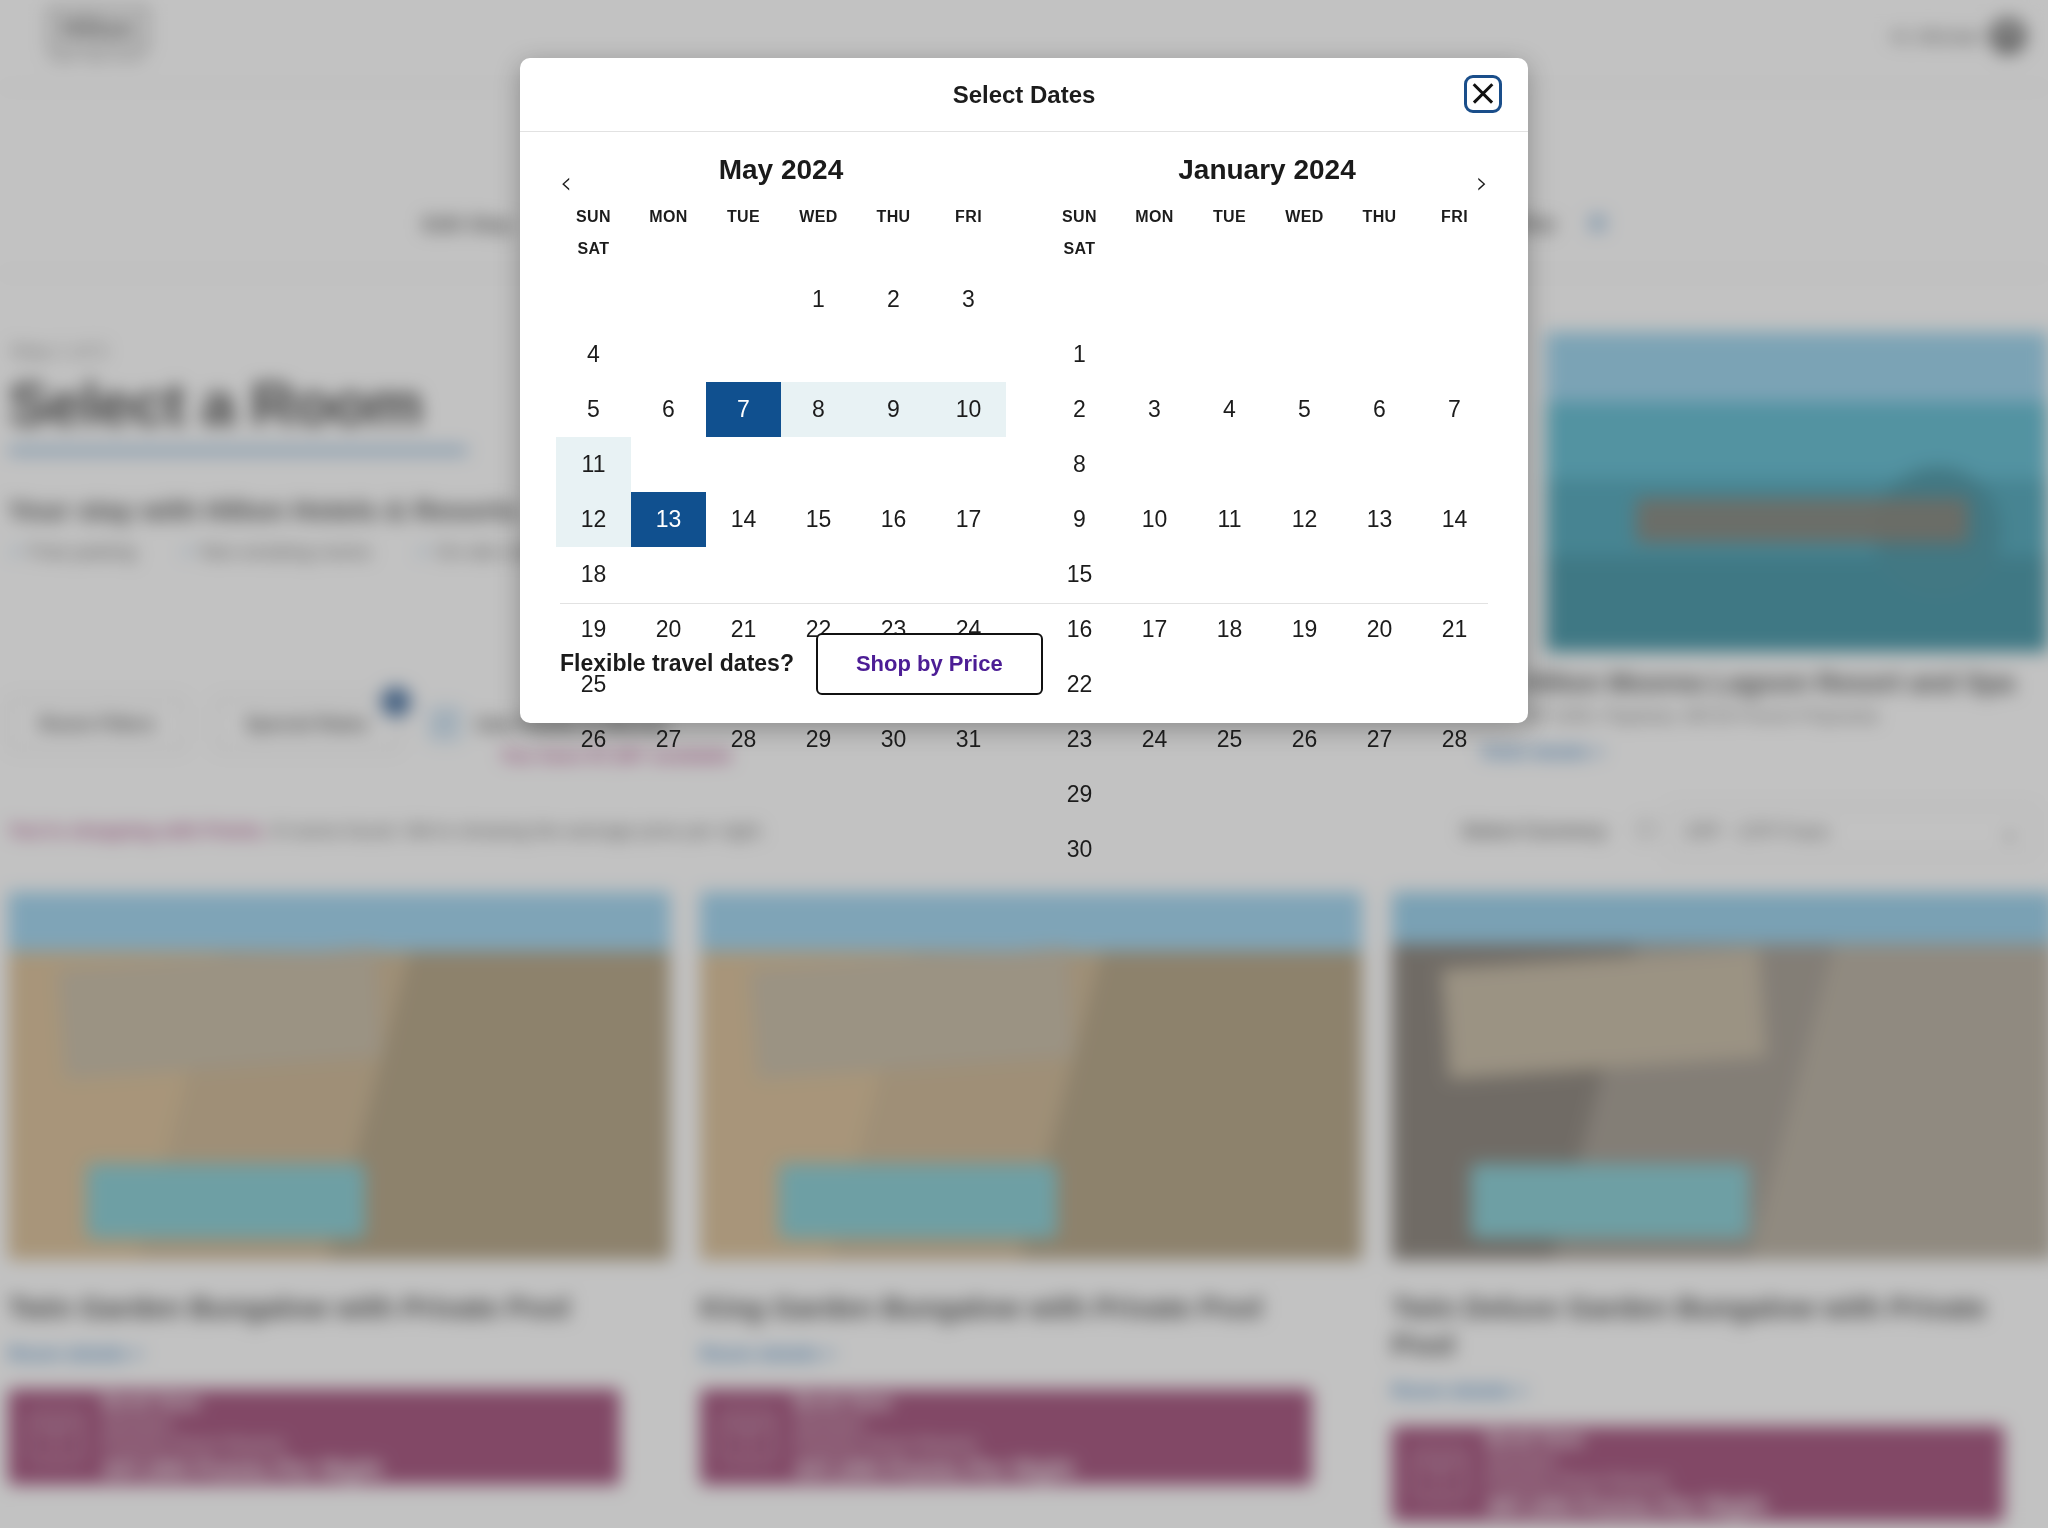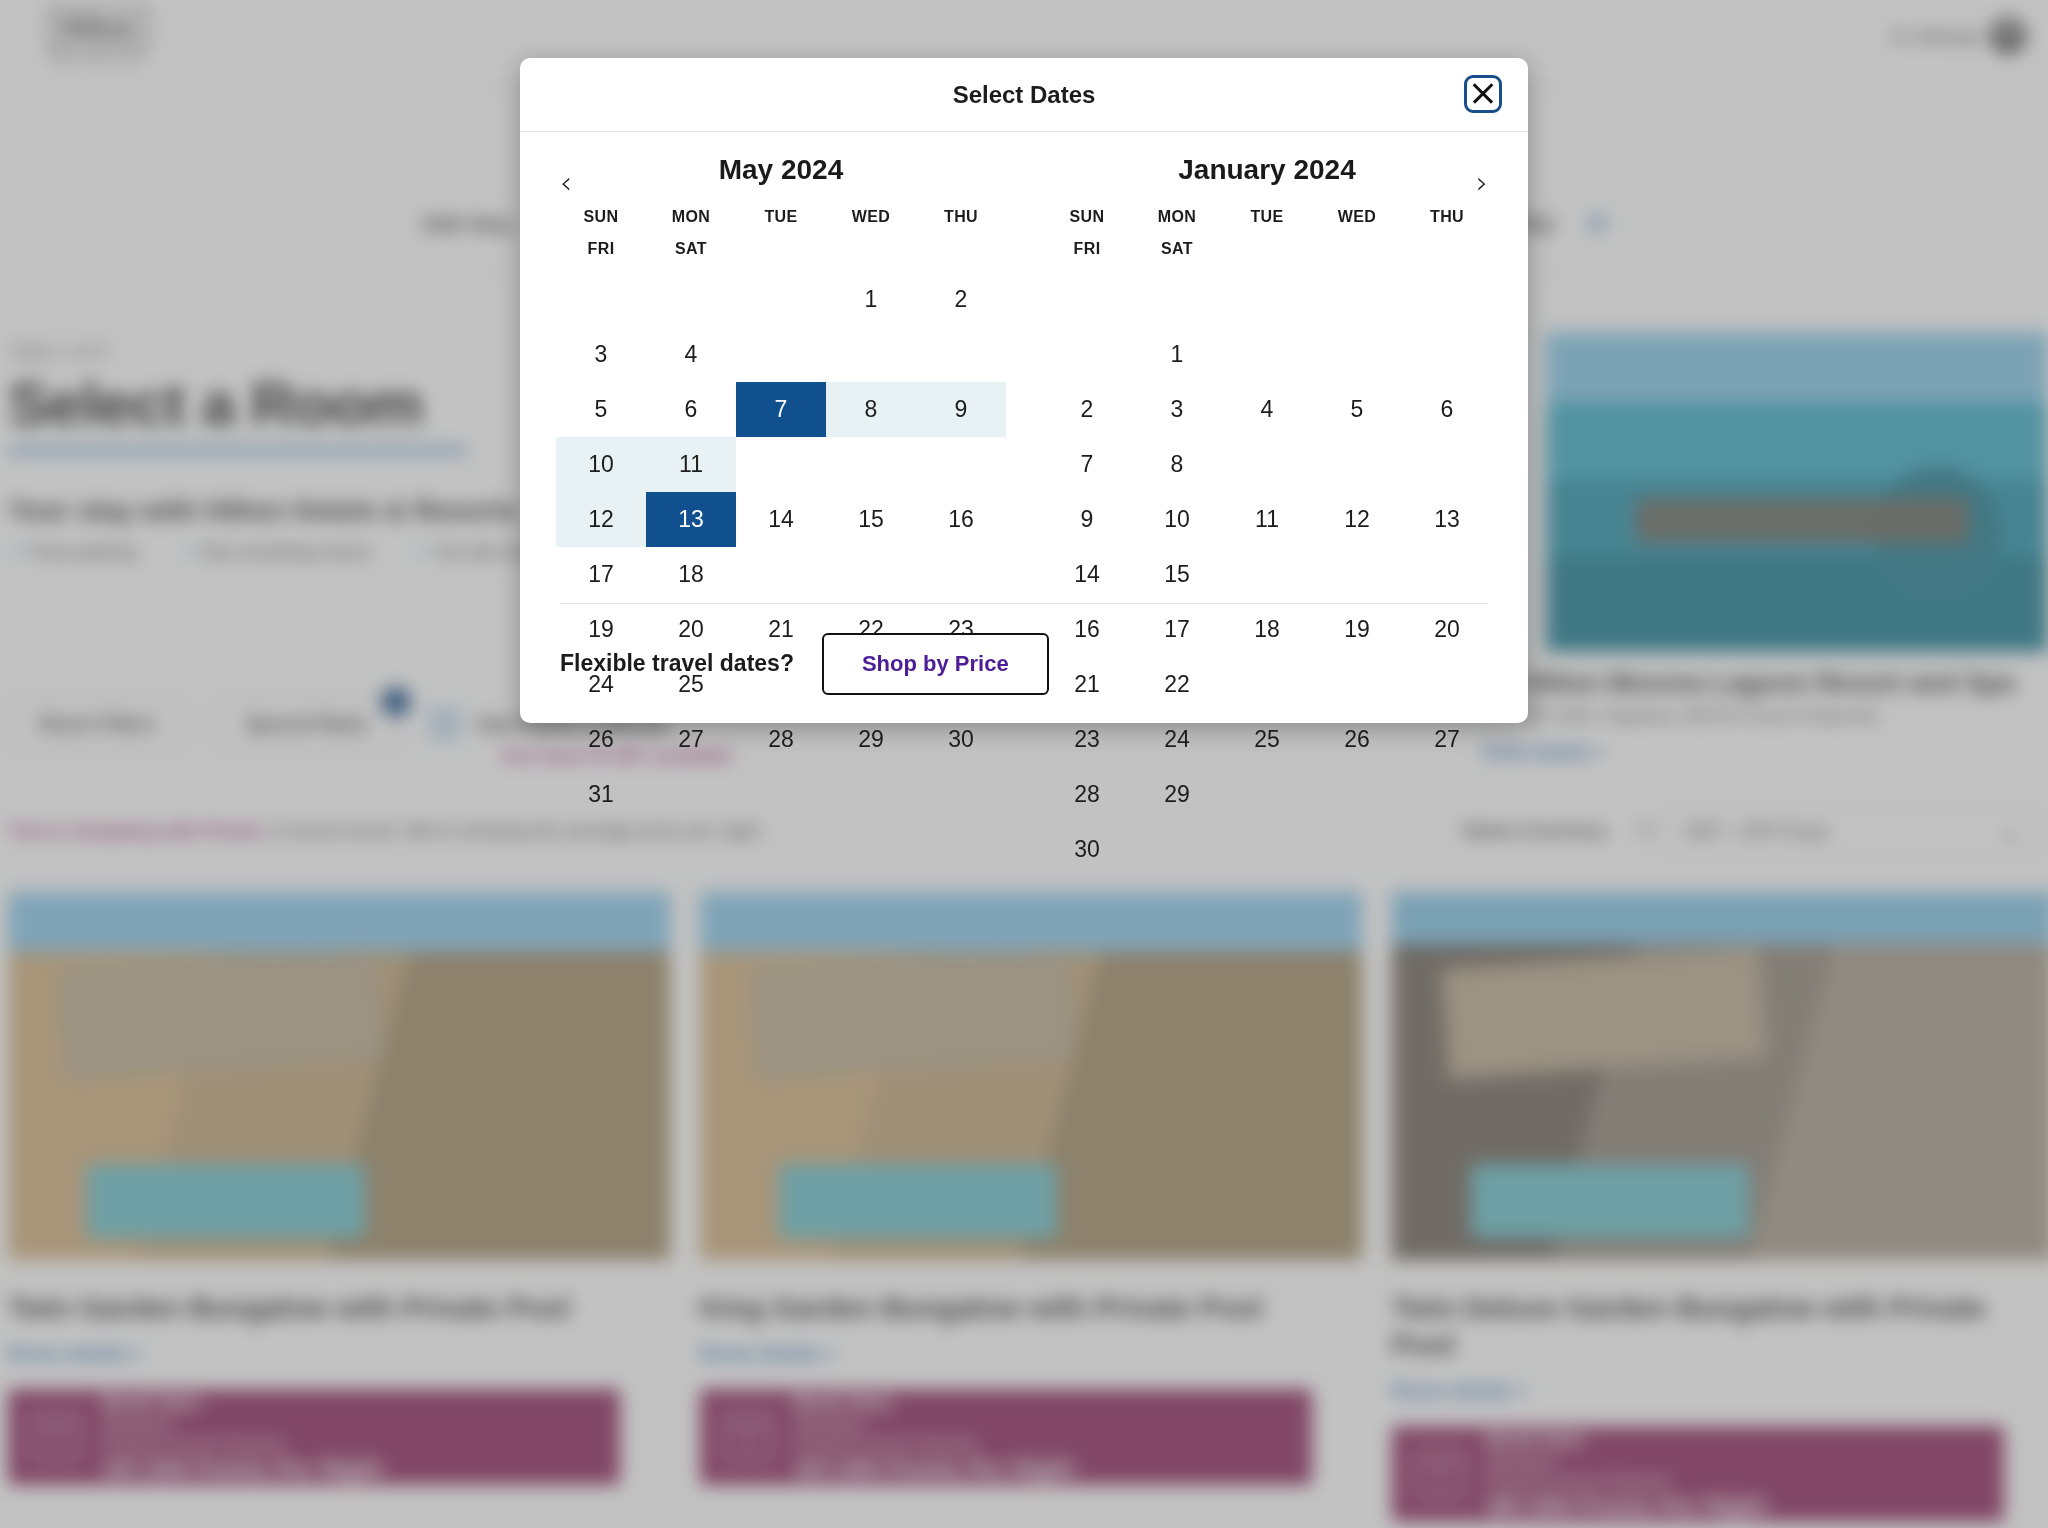--- a/index.html
+++ b/index.html
@@ -238,36 +238,36 @@
     position: absolute; top: 36px; font-size: 30px; color: #1b1b1b;
     font-weight: 300; cursor: pointer; line-height: 1; font-family: "DejaVu Sans", sans-serif;
   }
   .nav-prev { left: 40px; }
   .nav-next { right: 40px; }
 
   .month { flex: 1; padding: 0 18px; }
   .month-title {
     text-align: center; font-size: 28px; font-weight: 700; color: #1a1a1a; margin-bottom: 22px;
   }
-  .dow-row, .week-row { display: grid; grid-template-columns: repeat(5, 1fr); }
+  .dow-row, .week-row { display: grid; grid-template-columns: repeat(6, 1fr); }
   .dow {
     text-align: center; font-size: 16px; font-weight: 700; color: #1c1c1c;
     letter-spacing: .4px; padding-bottom: 14px;
   }
   .day {
     height: 55px; display: flex; align-items: center; justify-content: center;
     font-size: 23px; color: #1c1c1c; cursor: pointer;
   }
   .day.empty { cursor: default; }
   .day.range { background: #e8f2f4; }
   .day.sel { background: #10508f; color: #fff; font-weight: 400; }
 
   .modal-foot {
     position: absolute; left: 40px; right: 40px; bottom: 0; height: 120px;
-    border-top: 1px solid #e2e2e2; display: flex; align-items: center; gap: 28px;
+    border-top: 1px solid #e2e2e2; display: flex; align-items: center; gap: 22px;
   }
   .flex-label { font-size: 23px; font-weight: 700; color: #1b1b1b; }
   .shop-btn {
     border: 2px solid #111; border-radius: 6px; background: #fff;
     padding: 16px 38px; font-size: 22px; font-weight: 700; color: #4c1d95;
     cursor: pointer; font-family: "Liberation Sans", sans-serif;
   }
 </style>
 </head>
 <body>

